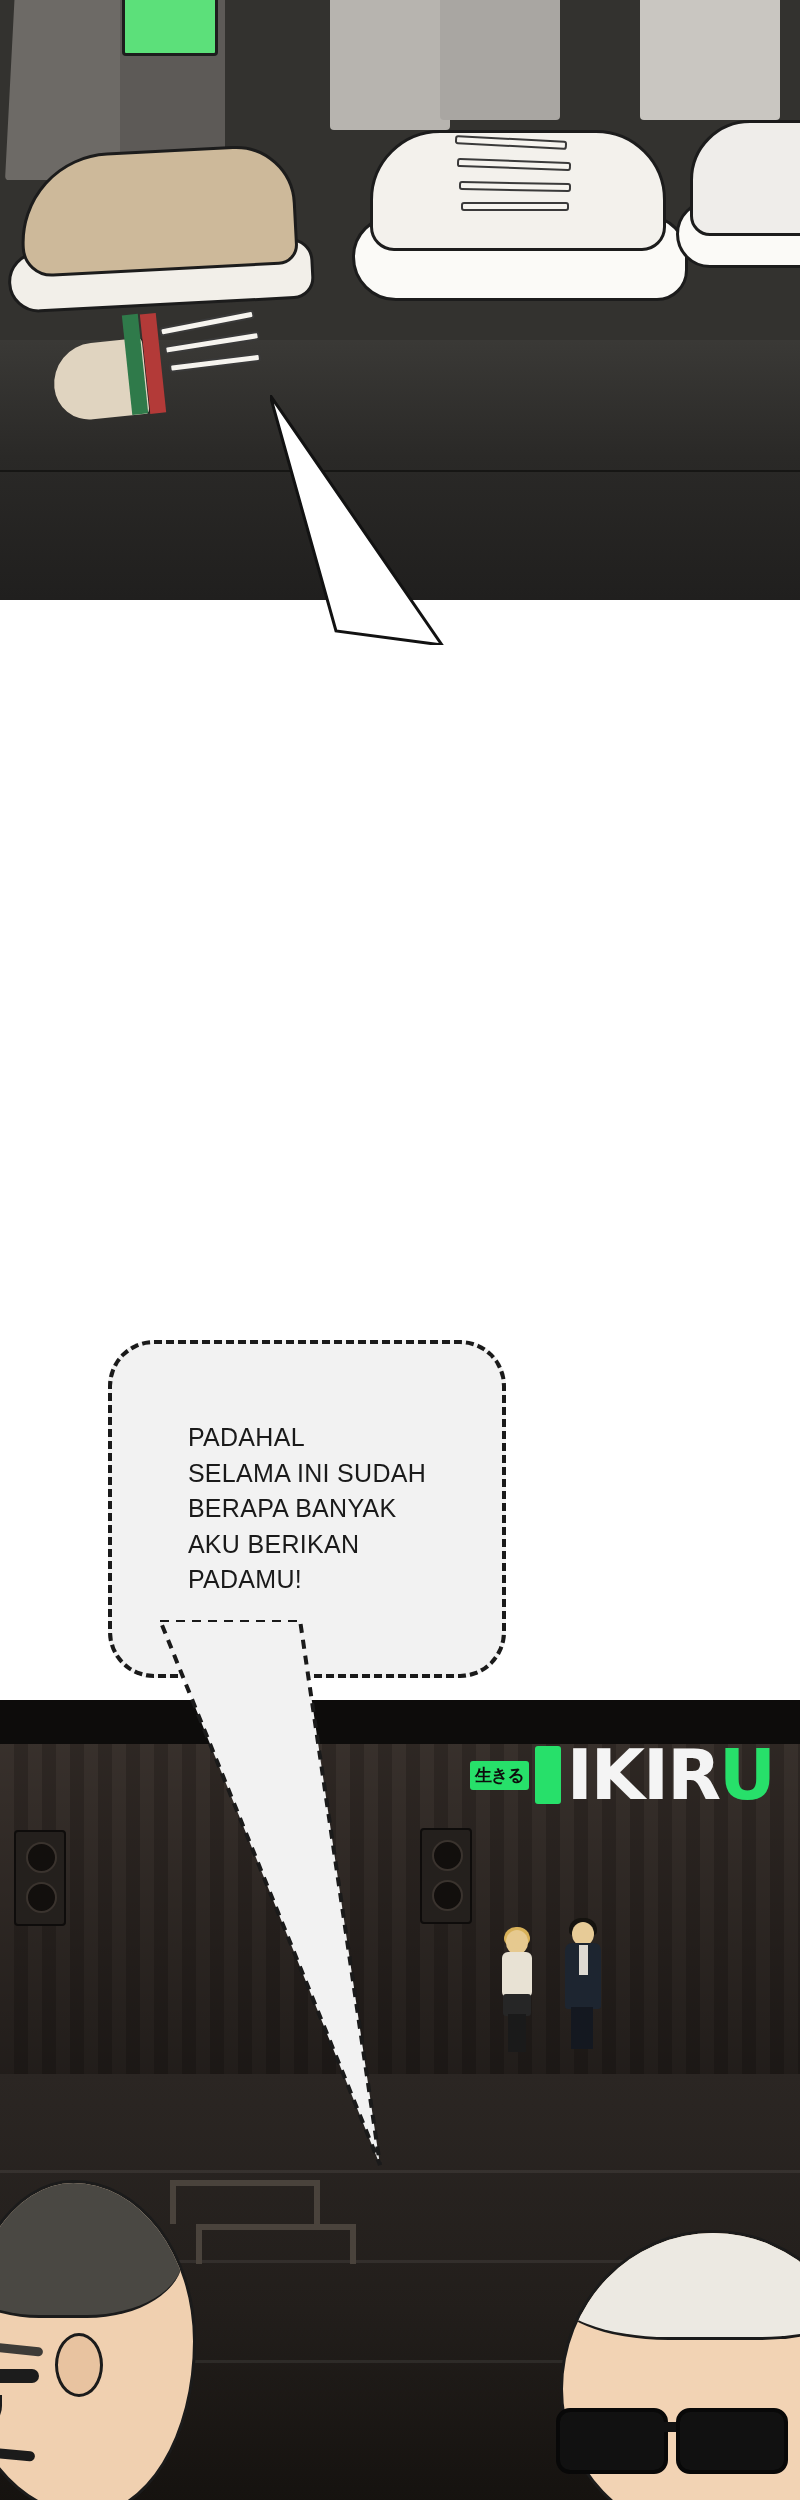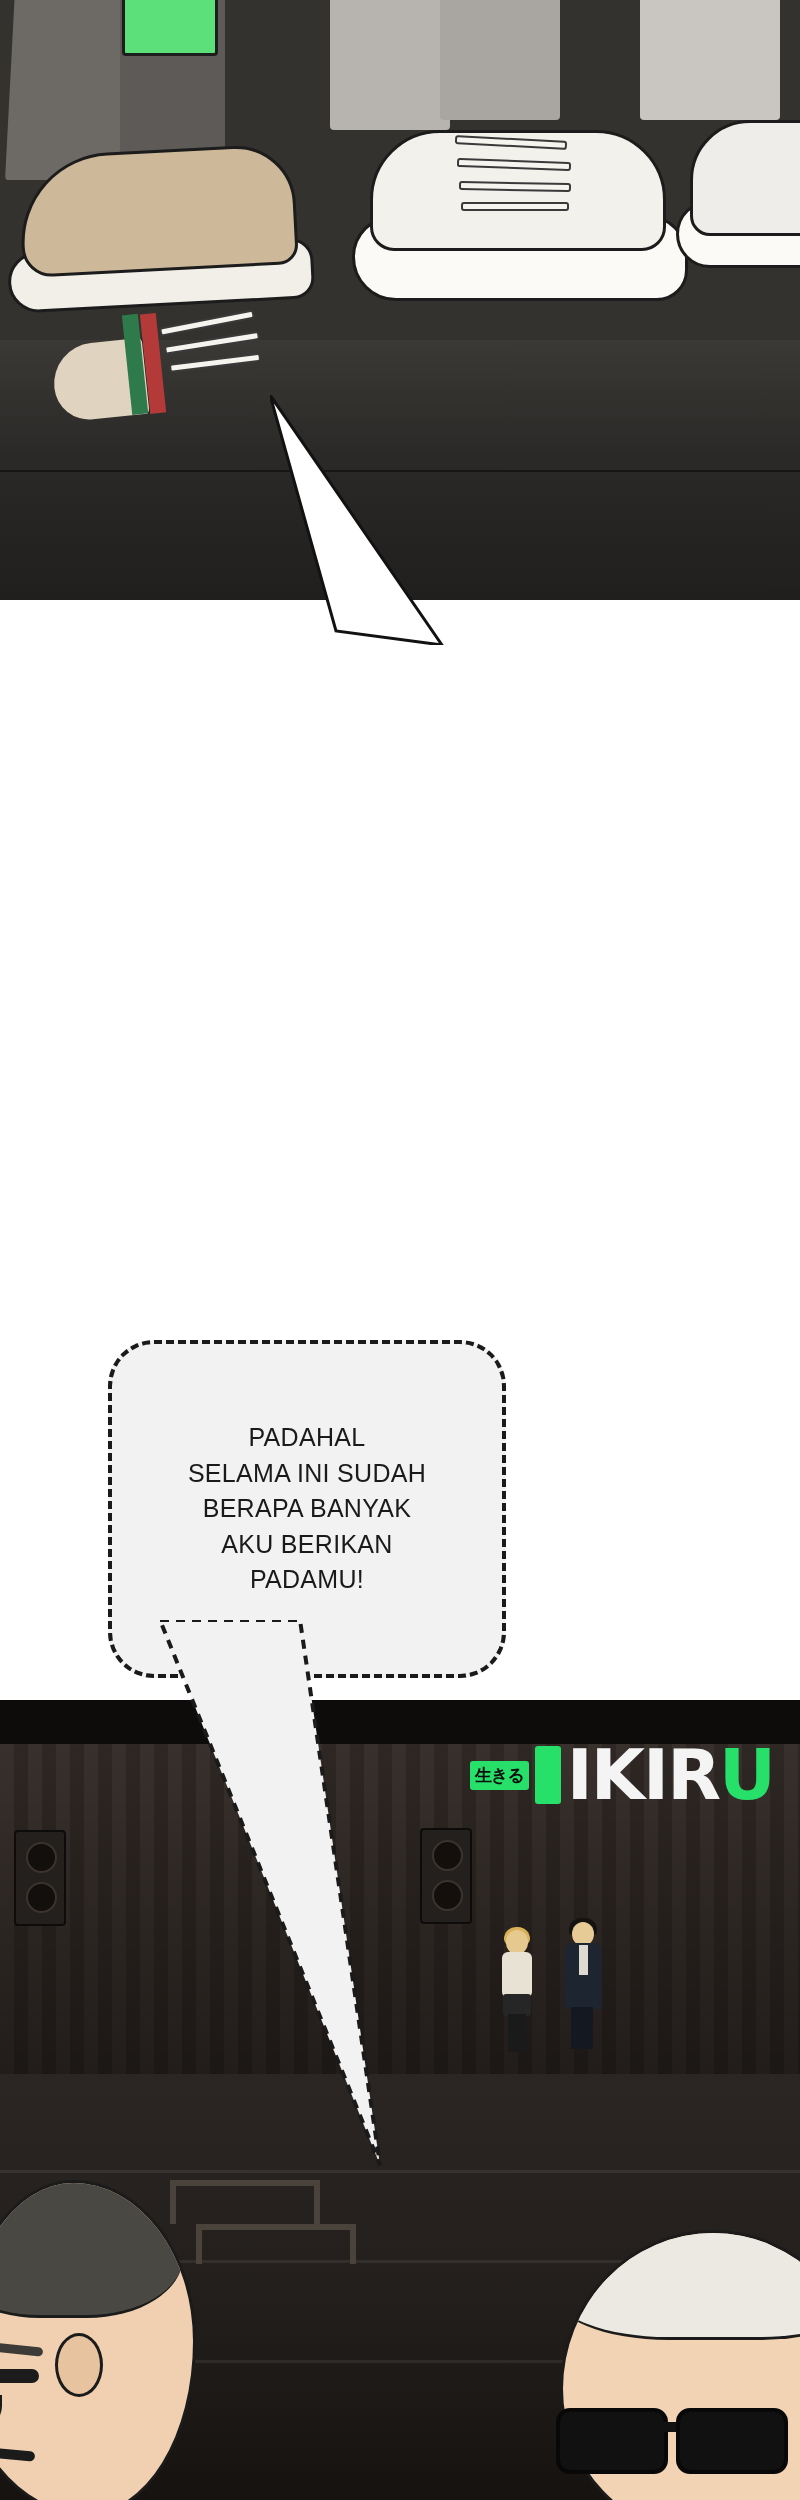--- a/index.html
+++ b/index.html
@@ -184,21 +184,20 @@
     width: 390px; height: 330px;
     background: #f2f2f2;
     border: 4px dashed #1a1a1a;
     border-radius: 46px;
     display: flex;
     align-items: center;
     justify-content: center;
     z-index: 6;
   }
   .bubble-2 .bubble-text {
-    text-align: center;
     font-size: 25px;
     line-height: 1.42;
     letter-spacing: 0.3px;
     color: #1a1a1a;
     padding: 0 26px;
     white-space: pre-line;
   }
   .tail-2 {
     position: absolute;
     left: 150px; top: 1620px;

